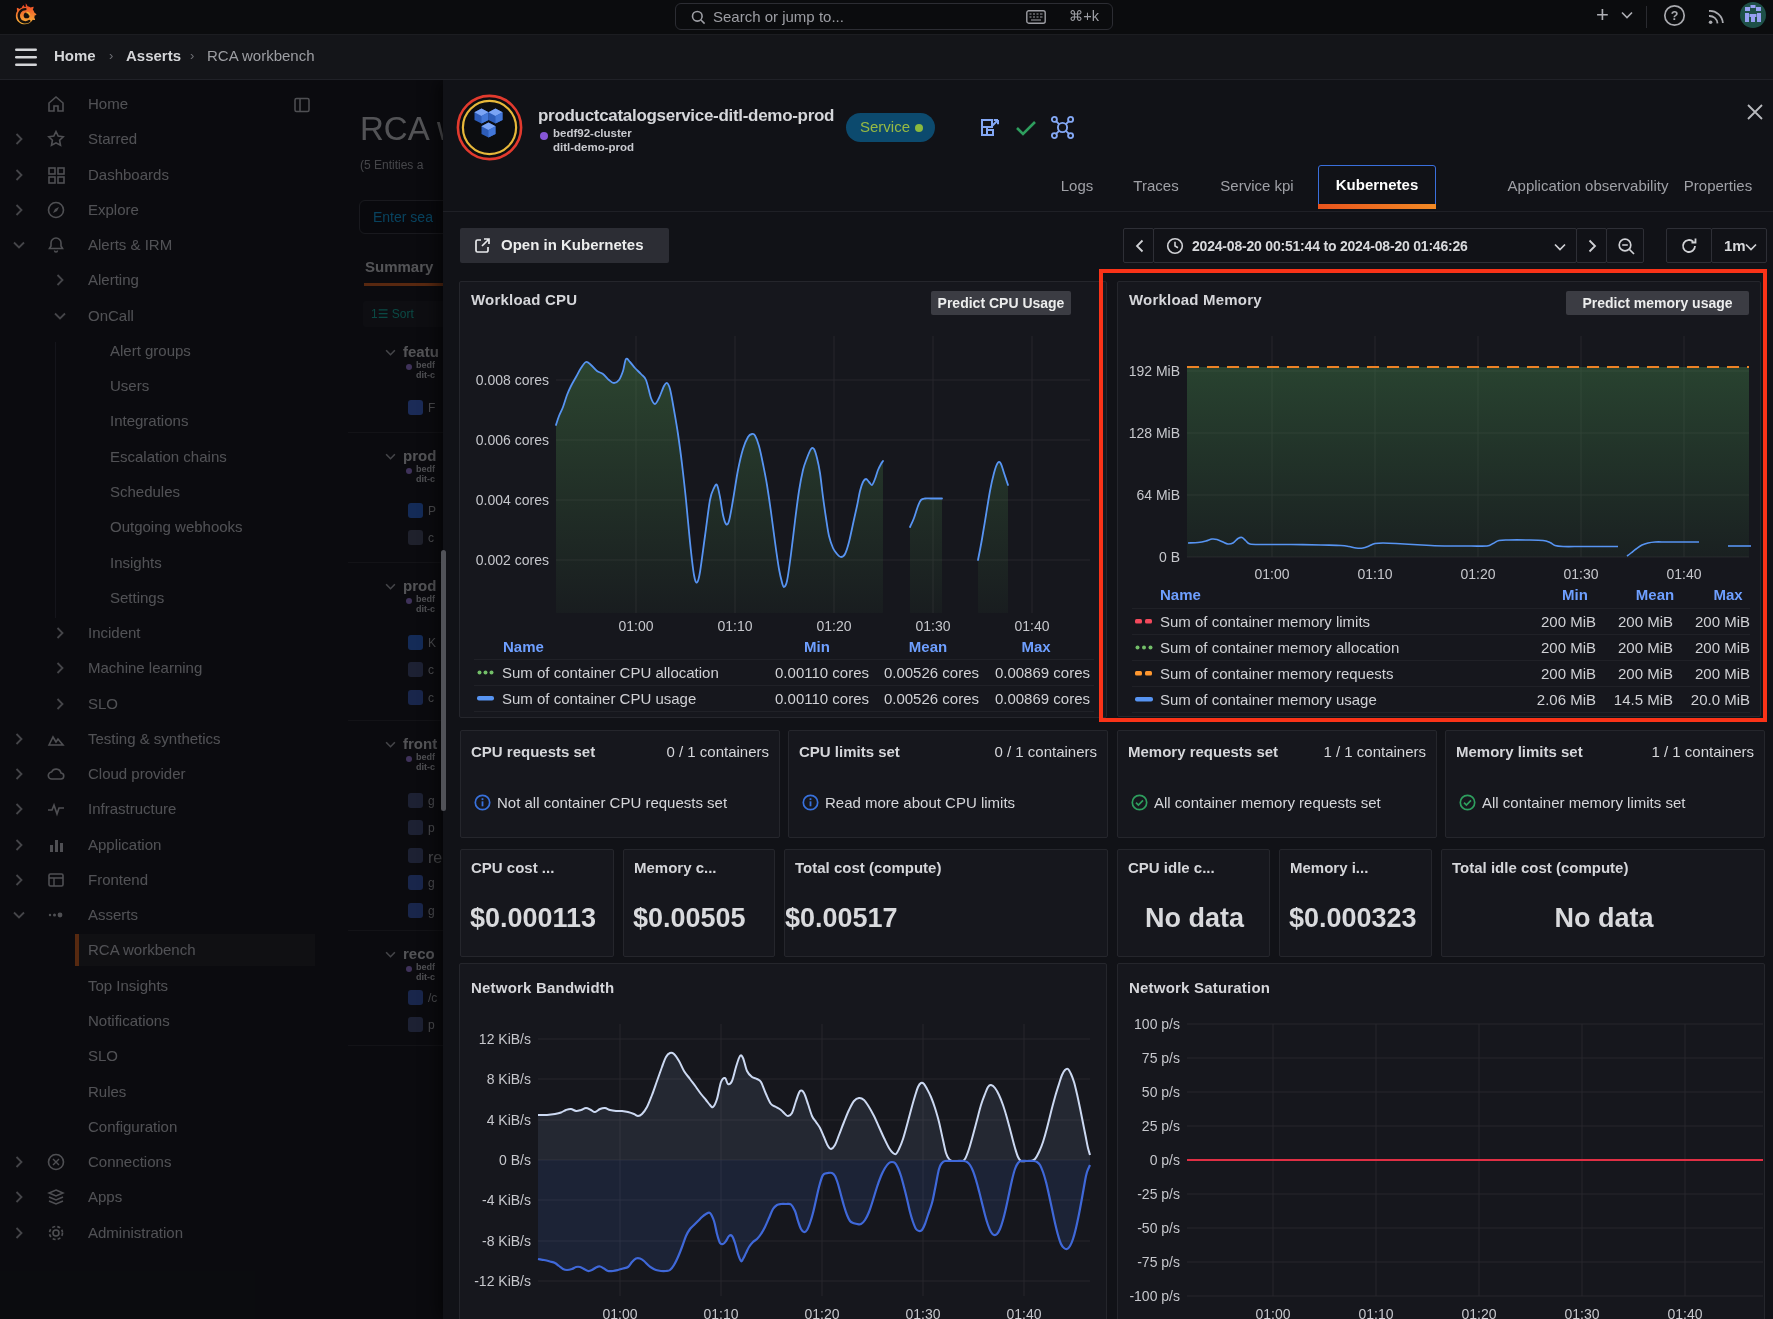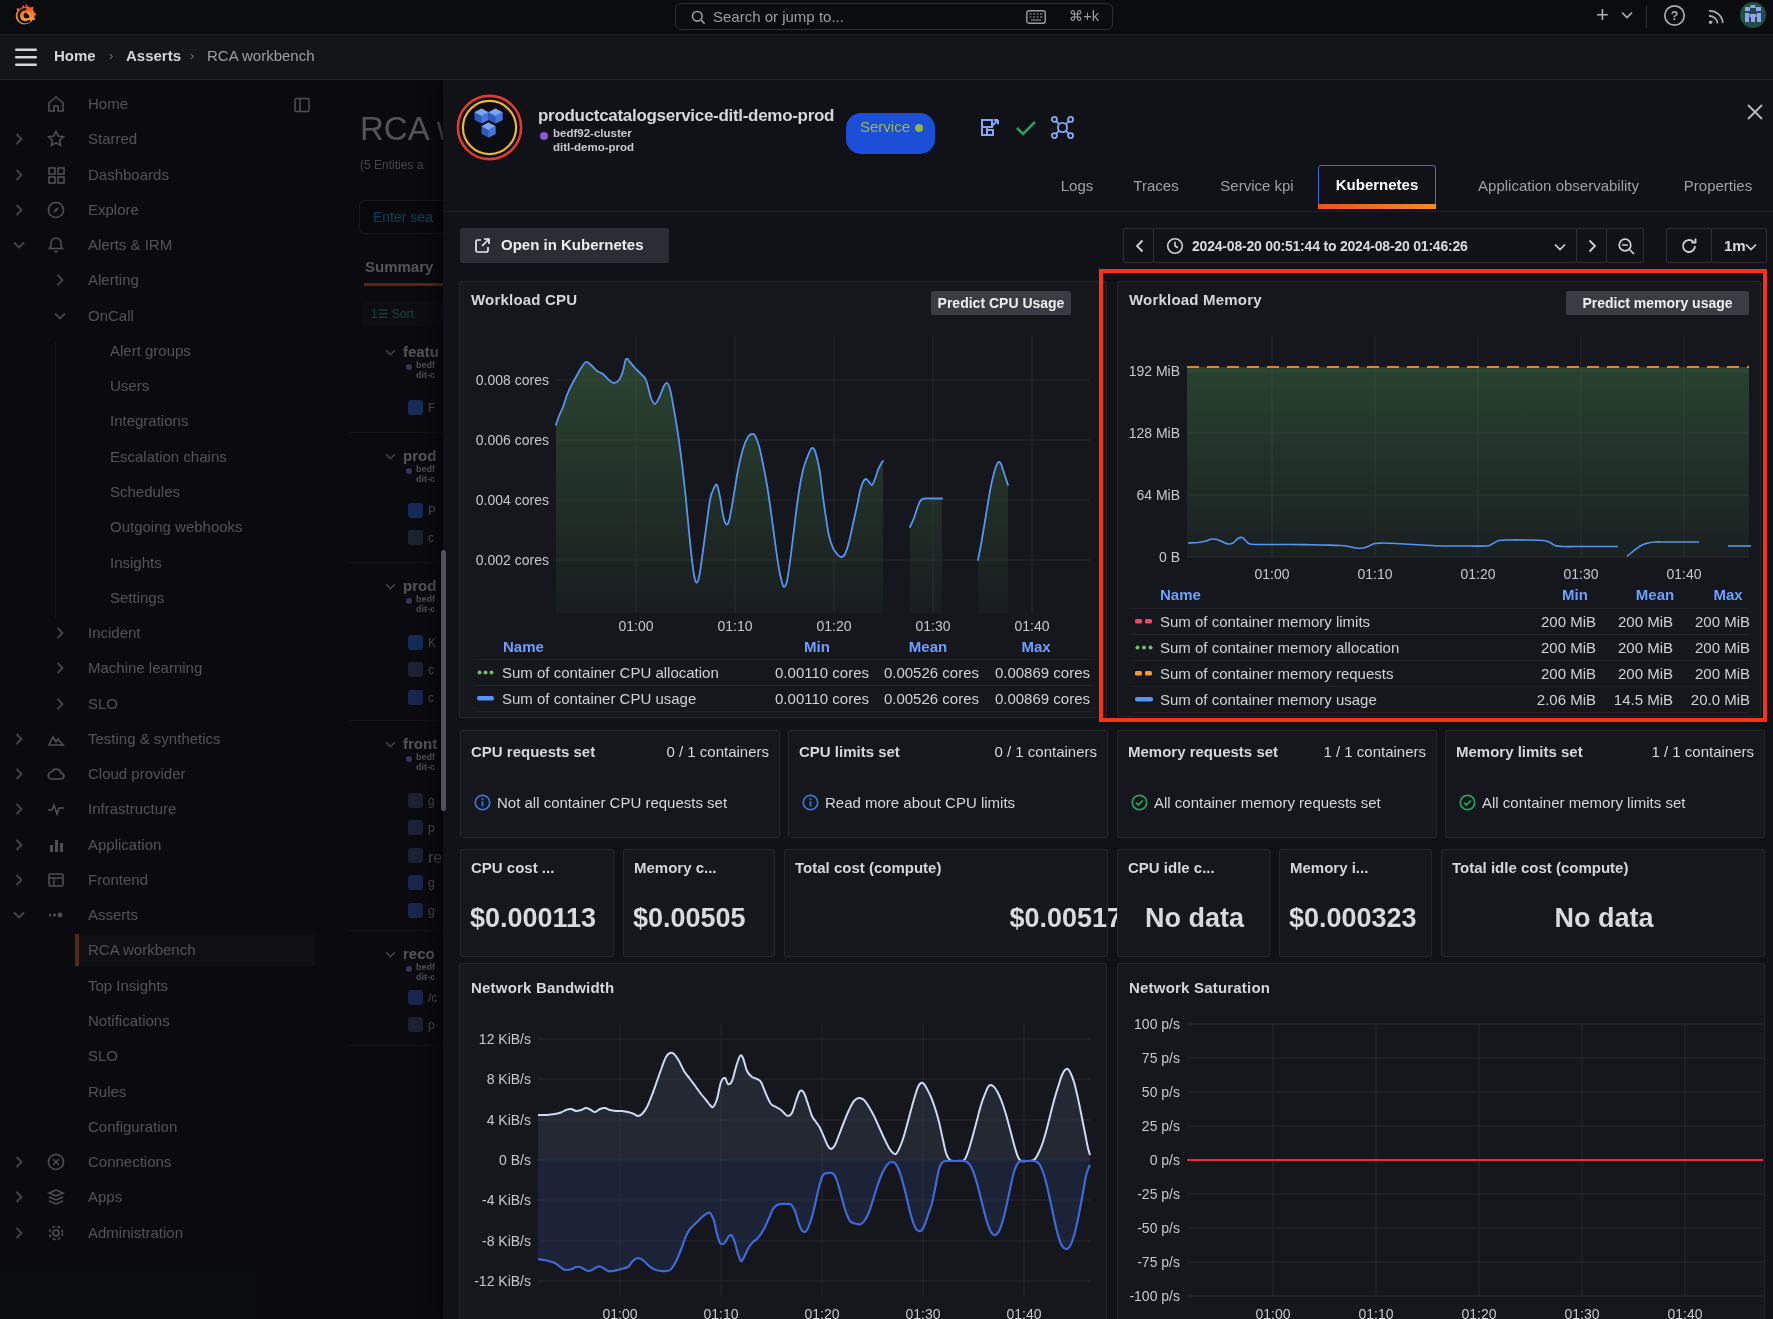--- a/index.html
+++ b/index.html
@@ -273,21 +273,21 @@
 <g transform="translate(25.5,28.5)">
             <path d="M0 3.8L7 0l7 3.8v7.6L7 15l-7-3.6z" fill="#2d5cb8"></path>
             <path d="M0 3.8L7 0l7 3.8L7 7.5z" fill="#7ba4f5"></path>
             <path d="M7 7.5l7-3.7v7.6L7 15z" fill="#4377d8"></path>
           </g>
 </g>
       </svg>
 <div class="abs" style="left:95px;top:26px;font-size:17px;font-weight:700;color:#d5d6da;letter-spacing:-0.3px;white-space:nowrap">productcatalogservice-ditl-demo-prod</div>
 <div class="abs" style="left:97px;top:52px;width:8px;height:8px;border-radius:50%;background:#8655d6"></div>
 <div class="abs" style="left:110px;top:47px;font-size:11.5px;font-weight:700;color:#c9cacf;line-height:13.5px">bedf92-cluster<br>ditl-demo-prod</div>
-<div class="abs" style="left:403px;top:33px;width:89px;height:41px;border-radius:15px;background:#1d4ed8">
+<div class="abs" style="left:403px;top:33px;width:89px;height:29px;border-radius:15px;background:#0c4a6e">
         <span style="position:absolute;left:14px;top:5px;font-size:15px;color:#97ba43">Service</span>
         <span style="position:absolute;right:12px;top:11px;width:8px;height:8px;border-radius:50%;background:#8ab93e"></span>
       </div>
 <svg class="abs" style="left:536px;top:37px" width="22" height="22" viewBox="0 0 22 22">
 <path d="M3 3h10v7H3zM3 10h5v8H3zM8 13h6v5H8z" fill="none" stroke="#84a8f5" stroke-width="2"></path>
 <path d="M13 9l6-6M19 3h-4.2M19 3v4.2" stroke="#84a8f5" stroke-width="2" fill="none"></path>
       </svg>
 <svg class="abs" style="left:572px;top:39px" width="22" height="18" viewBox="0 0 22 18">
         <path d="M2 9l6 6L20 3" fill="none" stroke="#2e9e5e" stroke-width="2.6"></path>
       </svg>
@@ -300,21 +300,21 @@
           <circle cx="20.6" cy="20.6" r="2.5"></circle>
 <path d="M6.3 6.3l2.8 2.8M18.7 6.3l-2.8 2.8M6.3 18.7l2.8-2.8M18.7 18.7l-2.8-2.8"></path>
 </g>
       </svg>
 <svg class="abs" style="left:1303px;top:23px" width="18" height="18" viewBox="0 0 18 18">
         <path d="M2 2l14 14M16 2L2 16" stroke="#b9babe" stroke-width="1.8"></path>
       </svg>
 <div class="tab" style="left:484px;width:300px;text-align:center">Logs</div>
 <div class="tab" style="left:563px;width:300px;text-align:center">Traces</div>
 <div class="tab" style="left:664px;width:300px;text-align:center">Service kpi</div>
-<div class="tab" style="left:896px;width:300px;text-align:right">Application observability</div>
+<div class="tab" style="left:995px;width:300px;text-align:center">Application observability</div>
 <div class="tab" style="left:1125px;width:300px;text-align:center">Properties</div>
 <div class="abs" style="left:875px;top:85px;width:118px;height:43px;border:1.5px solid #3a6fdc;border-radius:3px 3px 0 0">
 <div style="position:absolute;left:0;top:0;width:100%;height:38px;line-height:38px;text-align:center;font-size:15px;font-weight:700;color:#fff">Kubernetes</div>
 <div style="position:absolute;left:-1.5px;bottom:-1.5px;width:118px;height:5px;background:linear-gradient(90deg,#e9541d,#f28a25)"></div>
       </div>
 <div class="abs" style="left:0;top:131px;width:1330px;height:1px;background:#1f2026"></div>
 <div class="abs" style="left:17px;top:148px;width:209px;height:35px;background:#2c2d34;border-radius:2px">
 <svg style="position:absolute;left:14px;top:9px" width="17" height="17" viewBox="0 0 17 17">
           <path d="M7 3H3.5A1.5 1.5 0 002 4.5v9A1.5 1.5 0 003.5 15h9a1.5 1.5 0 001.5-1.5V10" fill="none" stroke="#e8e9ec" stroke-width="1.7"></path>
           <path d="M10 2h5v5M15 2l-7 7" fill="none" stroke="#e8e9ec" stroke-width="1.7"></path>
@@ -563,21 +563,21 @@
 <div class="panel" style="left:17px;top:769px;width:154px;height:108px">
 <div class="statline" style="left:10px;top:9px">CPU cost ...</div>
 <div class="bigval" style="left:9px;top:53px">$0.000113</div>
       </div>
 <div class="panel" style="left:180px;top:769px;width:152px;height:108px">
 <div class="statline" style="left:10px;top:9px">Memory c...</div>
 <div class="bigval" style="left:9px;top:53px">$0.00505</div>
       </div>
 <div class="panel" style="left:341px;top:769px;width:324px;height:108px">
 <div class="statline" style="left:10px;top:9px">Total cost (compute)</div>
-<div class="bigval" style="left:13px;width:324px;text-align:right;top:53px">$0.00517</div>
+<div class="bigval" style="left:0;width:324px;text-align:left;top:53px">$0.00517</div>
       </div>
 <div class="panel" style="left:674px;top:769px;width:153px;height:108px">
 <div class="statline" style="left:10px;top:9px">CPU idle c...</div>
 <div class="bigval" style="left:0;width:153px;text-align:center;top:53px">No data</div>
       </div>
 <div class="panel" style="left:836px;top:769px;width:153px;height:108px">
 <div class="statline" style="left:10px;top:9px">Memory i...</div>
 <div class="bigval" style="left:9px;top:53px">$0.000323</div>
       </div>
 <div class="panel" style="left:998px;top:769px;width:324px;height:108px">

